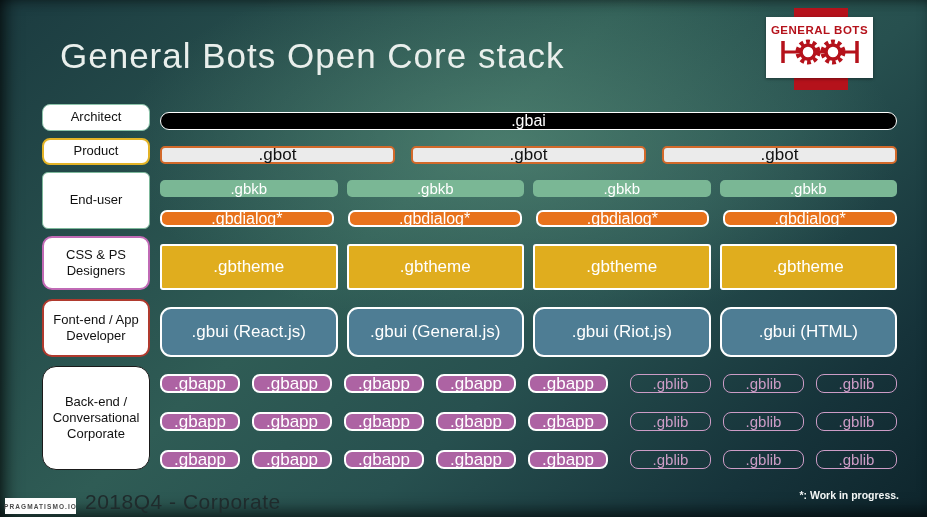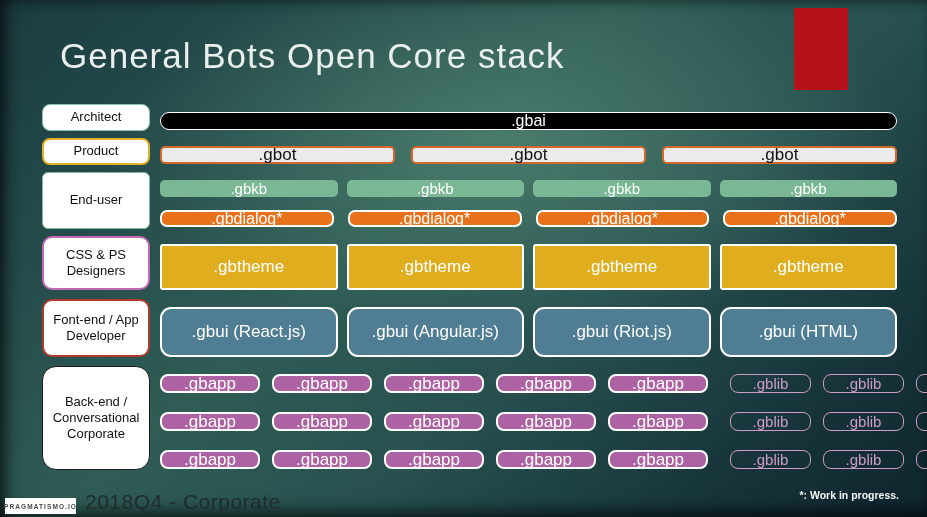--- a/index.html
+++ b/index.html
@@ -44,41 +44,55 @@
   .gbot-row .box{flex:1;background:#ebebeb;border:2px solid #d2692a;border-radius:5px;color:#111;font-size:17px;}
   .gbkb-row{top:172px;height:25px;gap:9px;}
   .gbkb-row .box{flex:1;background:#7ab795;border:none;border-radius:5px;font-size:15px;}
   .gbdialog-row{top:202px;height:25px;gap:14px;}
   .gbdialog-row .box{flex:1;background:#e8721c;border:2px solid #fff;border-radius:7px;font-size:16px;}
   .gbtheme-row{top:236px;height:54px;gap:9px;}
   .gbtheme-row .box{flex:1;background:#e0ad1e;border:2px solid #fff;border-radius:3px;font-size:17px;}
   .gbui-row{top:299px;height:58px;gap:9px;}
   .gbui-row .box{flex:1;background:#4e7d94;border:2px solid #fff;border-radius:11px;font-size:17px;}
   .backend-row{height:27px;gap:12px;}
-  .backend-row .gbapp{width:100px;flex:none;background:#ad63a3;border:2px solid #fff;border-radius:8px;font-size:17px;}
+  .backend-row .gbapp{width:80px;flex:none;background:#ad63a3;border:2px solid #fff;border-radius:8px;font-size:17px;}
   .backend-row .gblib{width:81px;flex:none;background:transparent;border:1.5px solid #cc9cc6;border-radius:8px;color:#cc9cc6;font-size:15px;}
   .backend-row .gblib.first{margin-left:10px;}
   .br1{top:366px;} .br2{top:404px;} .br3{top:442px;}
   
   .brand-box{
     position:absolute;left:5px;top:498px;width:71px;height:16px;background:#fdfdfd;
     display:flex;align-items:center;justify-content:center;
     font-size:6.5px;letter-spacing:1.1px;color:#4a4a4a;font-weight:bold;
   }
   .caption{position:absolute;left:85px;top:490px;font-size:21px;color:#1f2b2c;letter-spacing:0.5px;}
   .note{position:absolute;right:28px;top:489px;font-size:10.5px;color:#f4f7f6;font-weight:bold;}
 </style>
 </head>
 <body>
 
 <div class="slide">
 
   <div class="title">General Bots Open Core stack</div>
 
   <div class="logo-ribbon"></div>
+  <div class="logo-card">
+    <div class="logo-text">GENERAL BOTS</div>
+    <span>
+      <svg width="84" height="30" viewBox="0 0 84 30">
+        <line x1="5" y1="15" x2="79" y2="15" stroke="#b5121b" stroke-width="3"></line>
+        <line x1="5" y1="4" x2="5" y2="26" stroke="#b5121b" stroke-width="3.5"></line>
+        <line x1="79" y1="4" x2="79" y2="26" stroke="#b5121b" stroke-width="3.5"></line>
+        <circle cx="30" cy="15" r="9.5" fill="none" stroke="#b5121b" stroke-width="6" stroke-dasharray="3.5 2.6"></circle>
+        <circle cx="30" cy="15" r="7" fill="#ffffff" stroke="#b5121b" stroke-width="3.5"></circle>
+        <circle cx="55" cy="15" r="9.5" fill="none" stroke="#b5121b" stroke-width="6" stroke-dasharray="3.5 2.6"></circle>
+        <circle cx="55" cy="15" r="7" fill="#ffffff" stroke="#b5121b" stroke-width="3.5"></circle>
+      </svg>
+    </span>
+  </div>
 
   <div class="lbl lbl-architect">Architect</div>
   <div class="lbl lbl-product">Product</div>
   <div class="lbl lbl-enduser">End-user</div>
   <div class="lbl lbl-cssps">CSS &amp; PS Designers</div>
   <div class="lbl lbl-frontend">Font-end / App Developer</div>
   <div class="lbl lbl-backend">Back-end / Conversational Corporate</div>
 
   <div class="row gbai">
     <div class="box">.gbai</div>
@@ -106,21 +120,21 @@
 
   <div class="row gbtheme-row">
     <div class="box">.gbtheme</div>
     <div class="box">.gbtheme</div>
     <div class="box">.gbtheme</div>
     <div class="box">.gbtheme</div>
   </div>
 
   <div class="row gbui-row">
     <div class="box">.gbui (React.js)</div>
-    <div class="box">.gbui (Angular.js)</div>
+    <div class="box">.gbui (General.js)</div>
     <div class="box">.gbui (Riot.js)</div>
     <div class="box">.gbui (HTML)</div>
   </div>
 
   <div class="row backend-row br1">
     <div class="box gbapp">.gbapp</div>
     <div class="box gbapp">.gbapp</div>
     <div class="box gbapp">.gbapp</div>
     <div class="box gbapp">.gbapp</div>
     <div class="box gbapp">.gbapp</div>

